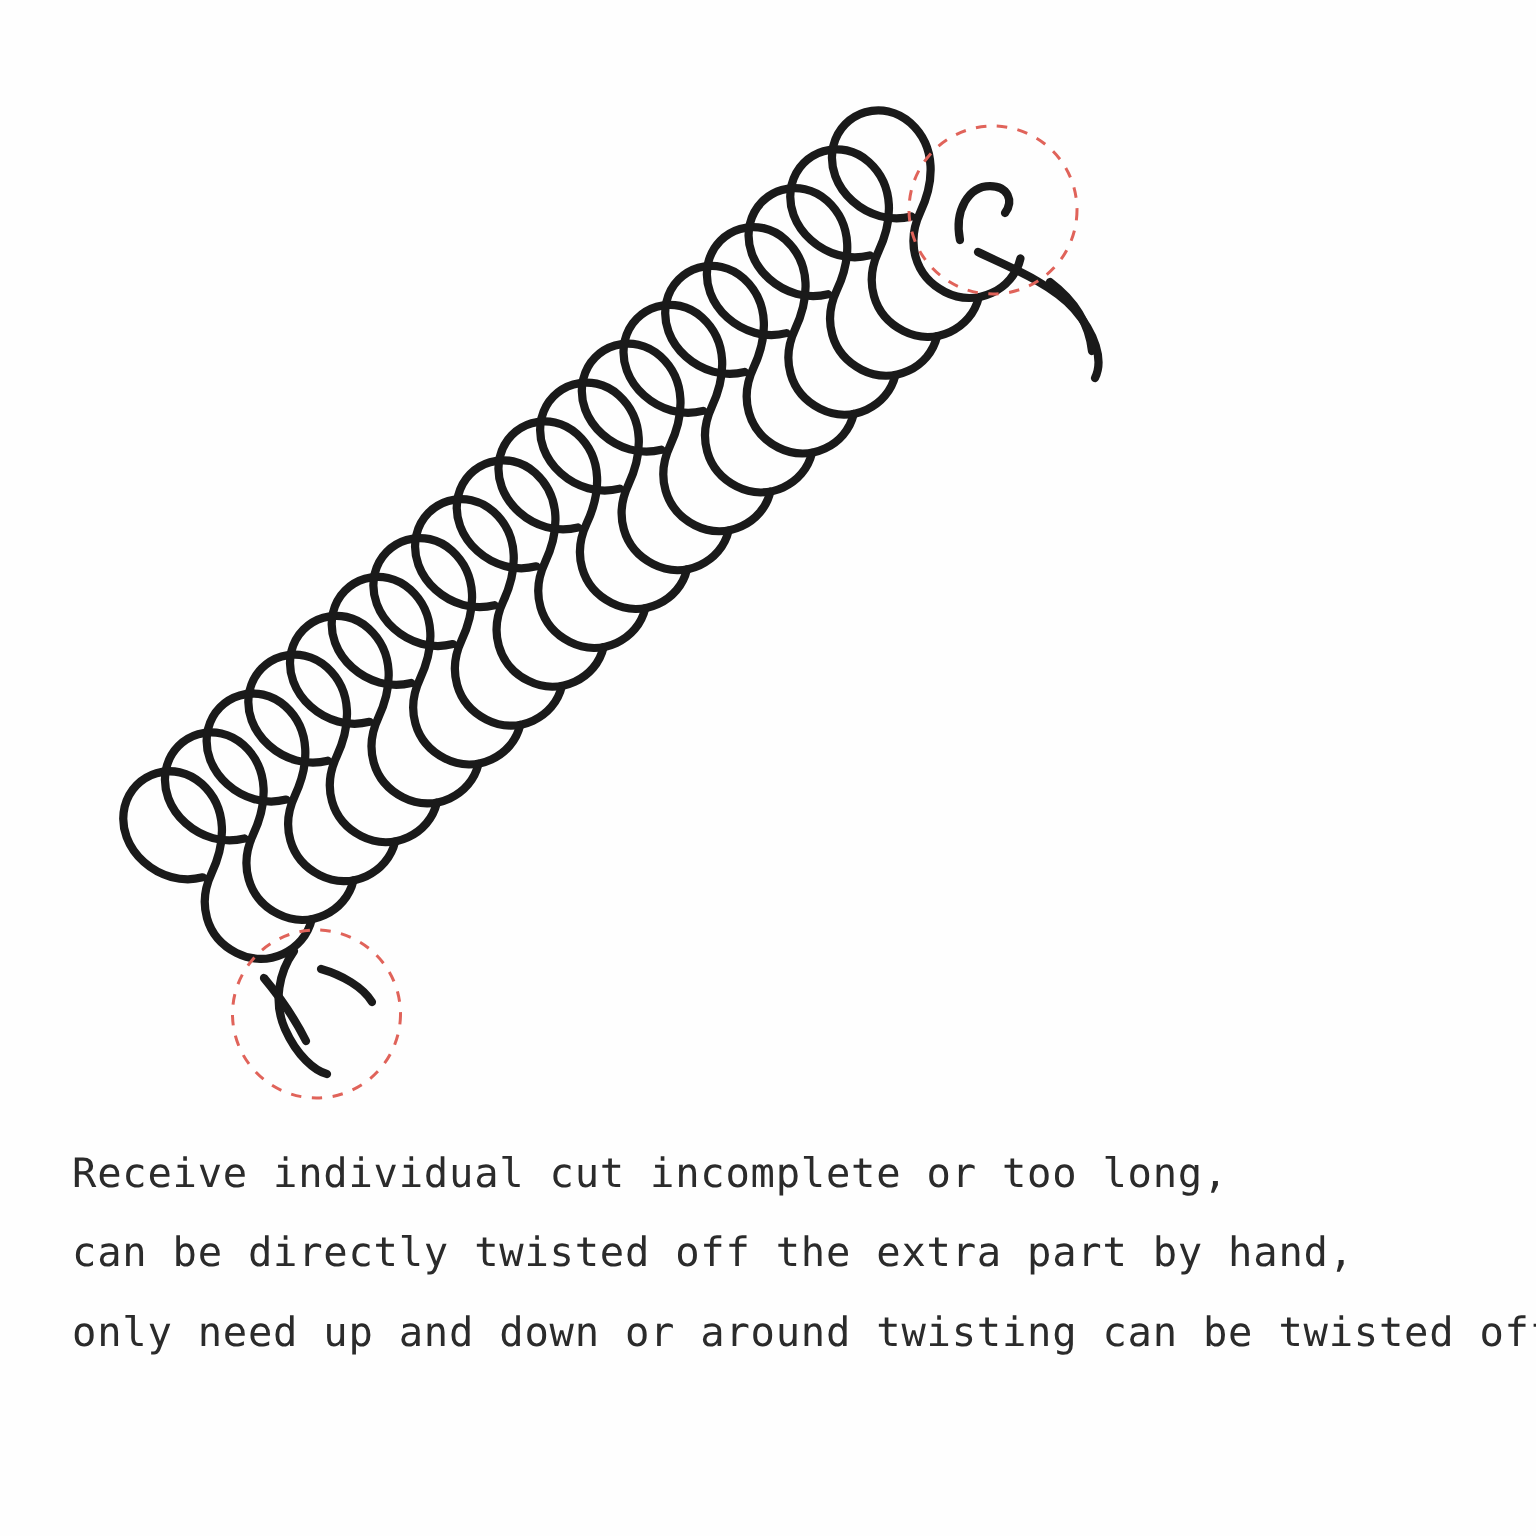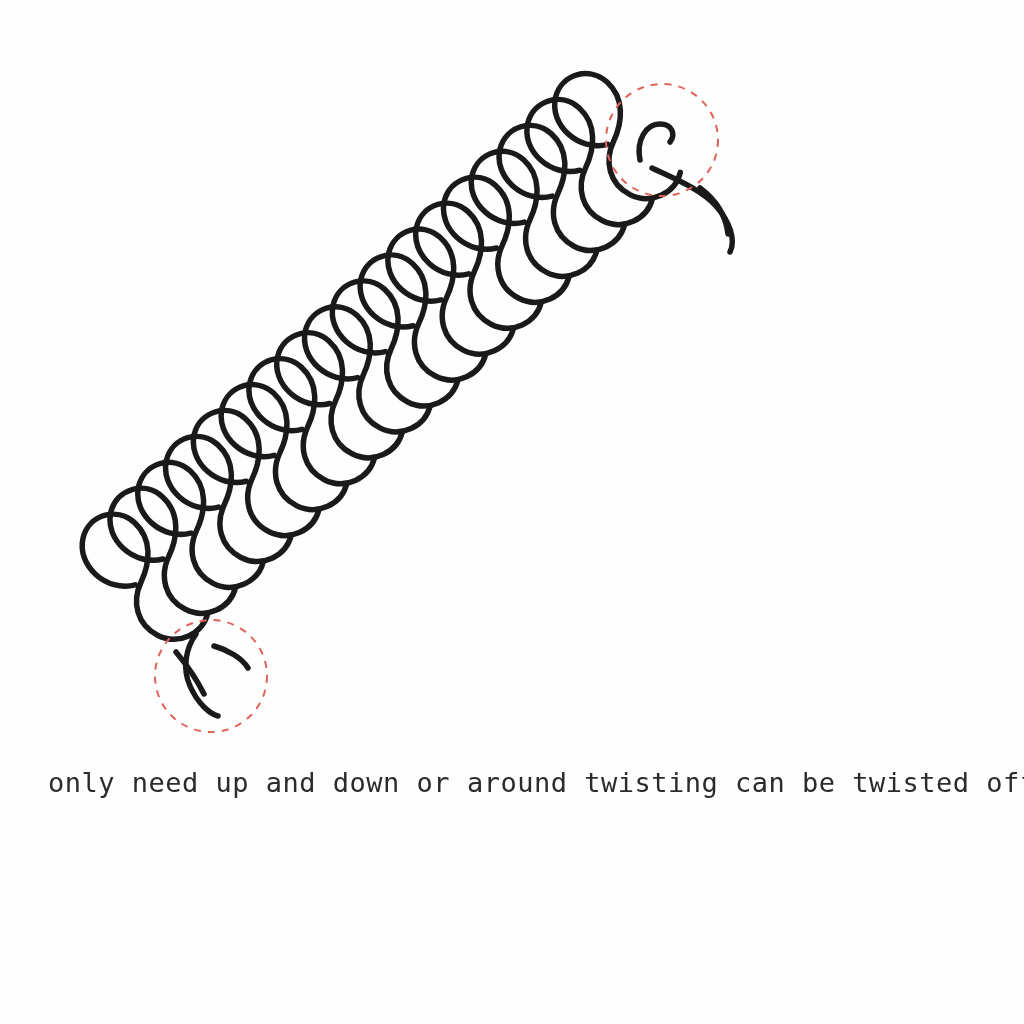--- a/index.html
+++ b/index.html
@@ -132,16 +132,18 @@
       </g>
 
       <g fill="none" stroke="#e0635a" stroke-width="2" stroke-dasharray="7 7">
         <circle cx="662" cy="140" r="56"></circle>
         <circle cx="211" cy="676" r="56"></circle>
       </g>
     </svg>
   </div>
 
   <div id="caption-block">
+    <div class="caption-line">Receive individual cut incomplete or too long,</div>
+    <div class="caption-line">can be directly twisted off the extra part by hand,</div>
     <div class="caption-line">only need up and down or around twisting can be twisted off</div>
   </div>
 
 </div>
 
 </body></html>

